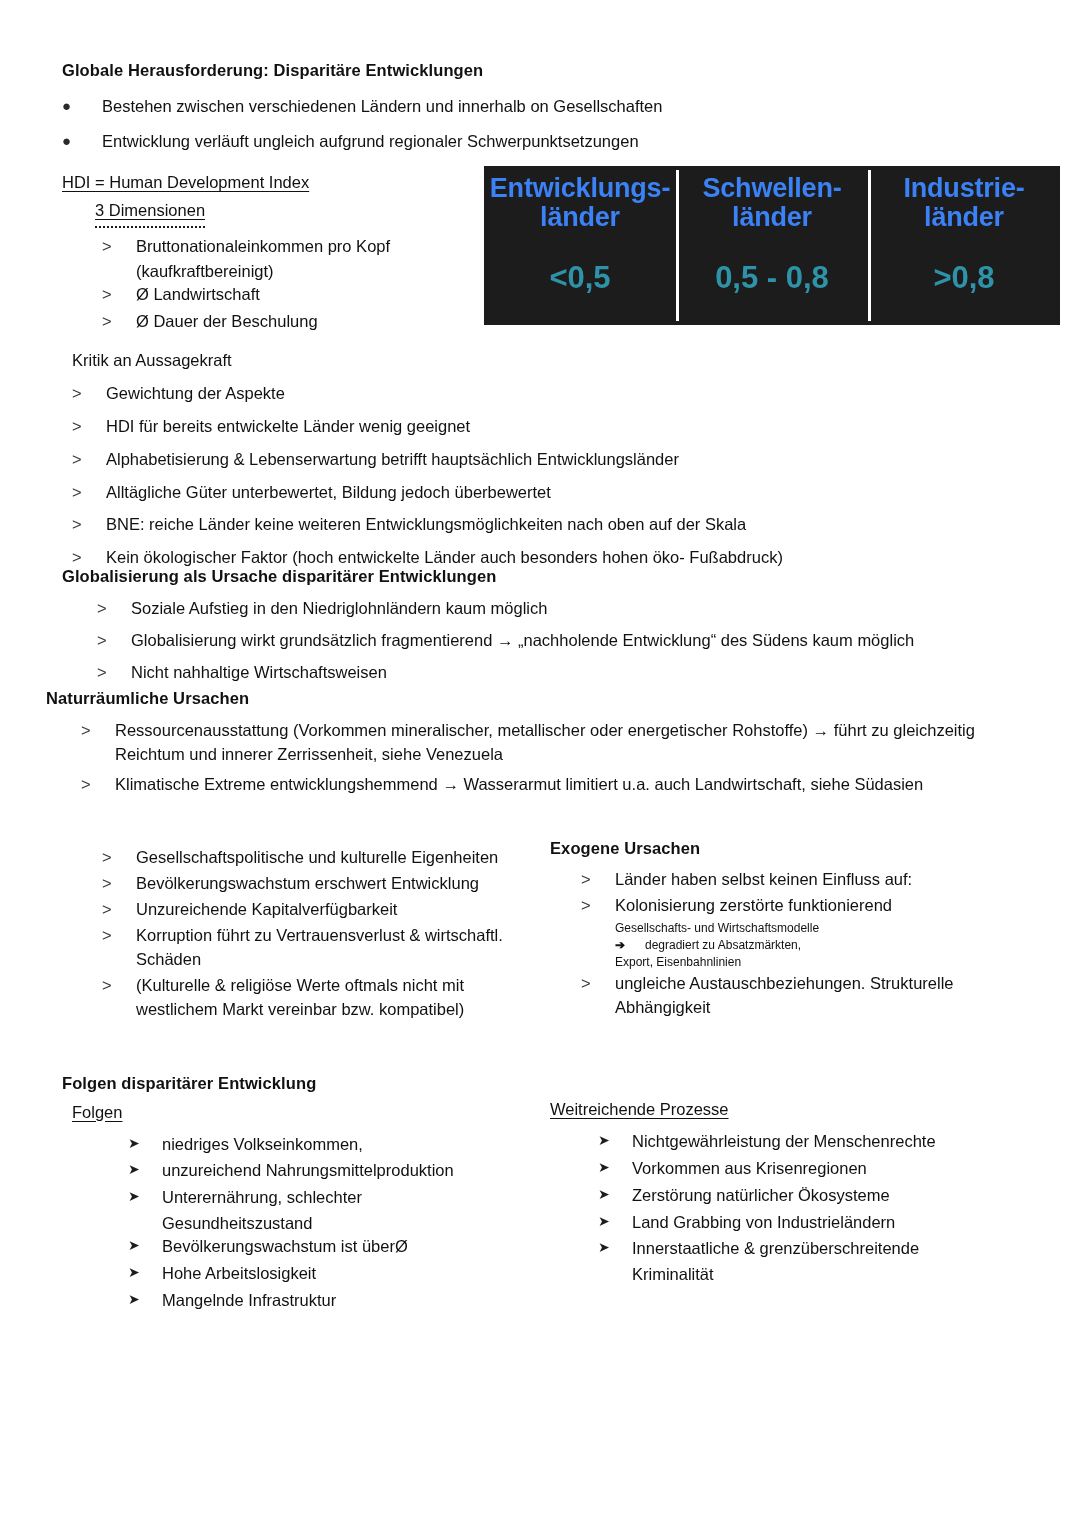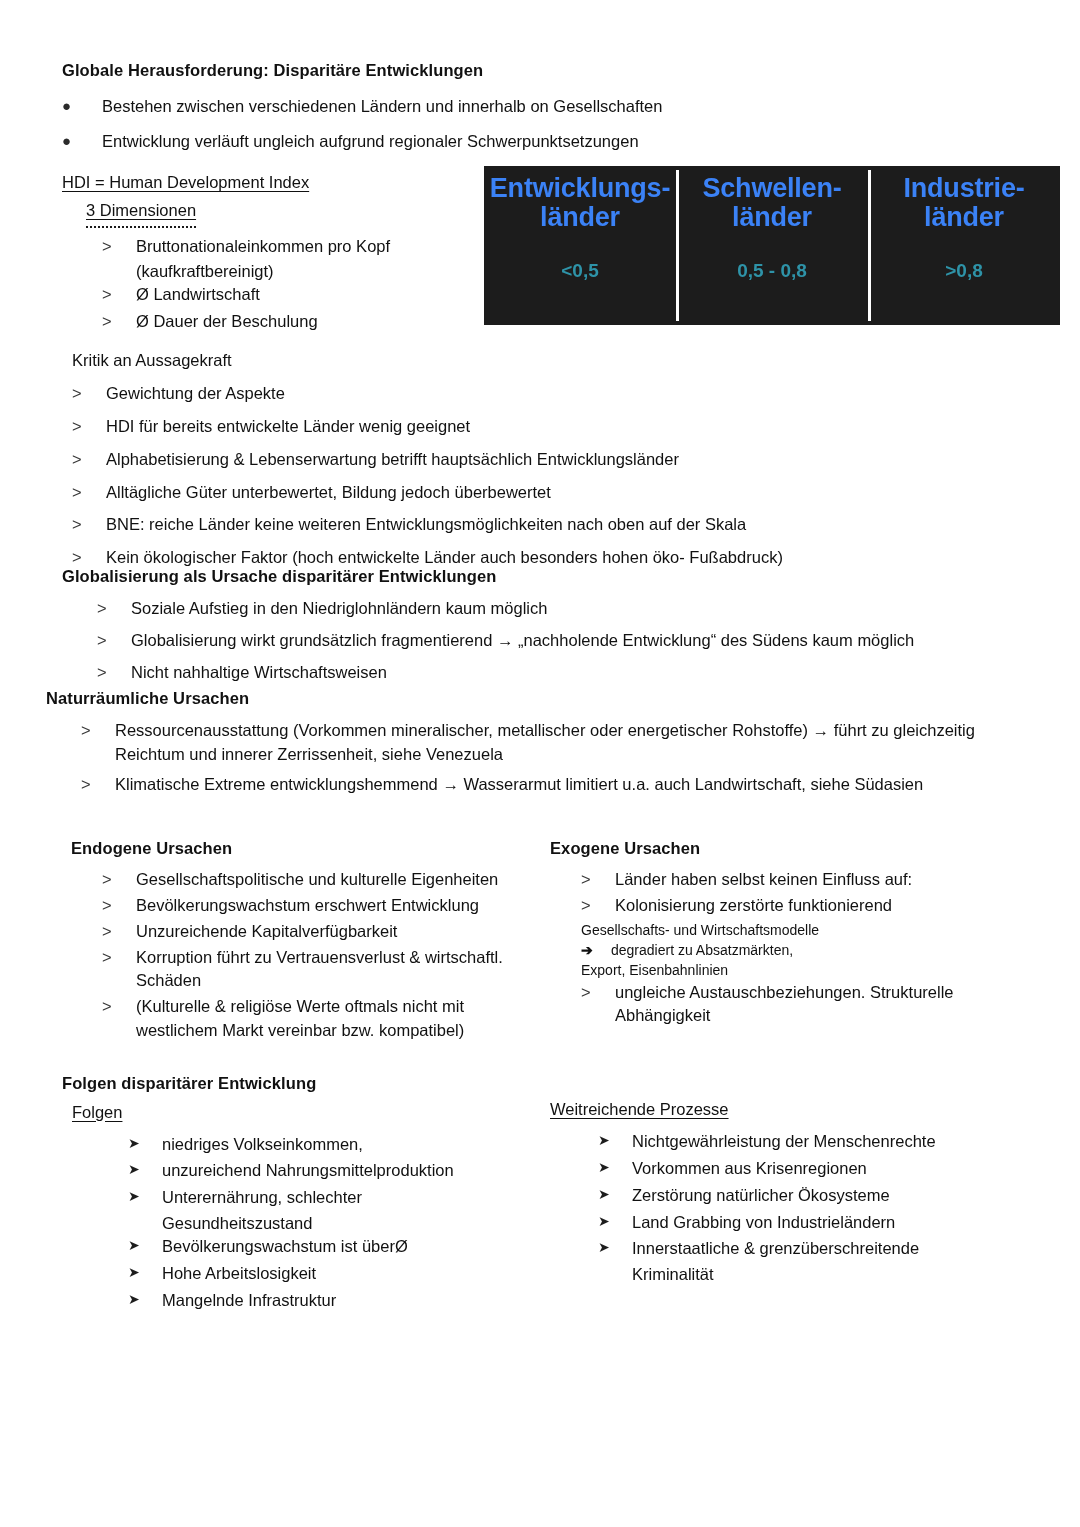--- a/index.html
+++ b/index.html
@@ -74,21 +74,21 @@
     color: #1d1d1d;
   }
 
   
   #title-block { position: absolute; left: 62px; top: 60px; width: 940px; }
   #title-block .b1 { margin-top: 13px; }
   #title-block .b2 { margin-top: 11px; }
 
   #hdi-block { position: absolute; left: 62px; top: 172px; width: 420px; }
   #hdi-block .dim {
-    margin-left: 24px;
+    margin-left: 33px;
     margin-top: 6px;
     position: relative;
     display: inline-block;
     text-decoration: underline;
     text-underline-offset: 3px;
     text-align: right;
   }
   #hdi-block .dim::after {
     content: "";
     position: absolute;
@@ -133,21 +133,21 @@
     color: #3b82f6;
     font-weight: bold;
     font-size: 27px;
     line-height: 1.06;
     text-align: center;
     letter-spacing: -0.2px;
   }
   #hdi-table .cell-value {
     color: #2e93a8;
     font-weight: bold;
-    font-size: 19px;
+    font-size: 31px;
     margin-top: 29px;
     text-align: center;
   }
 
   
   #kritik { position: absolute; left: 72px; top: 350px; width: 960px; }
   #kritik .head { margin-bottom: 10px; }
   #kritik .row { margin-bottom: 9px; }
   #kritik .gt .marker { width: 34px; }
 
@@ -167,21 +167,22 @@
     left: 62px;
     top: 838px;
     width: 980px;
     display: flex;
   }
   #ursachen-cols .col-left { width: 470px; padding-left: 9px; box-sizing: border-box; }
   #ursachen-cols .col-right { width: 490px; padding-left: 18px; box-sizing: border-box; }
   #ursachen-cols .list { margin-top: 8px; margin-left: 31px; }
   #ursachen-cols .row { margin-bottom: 2px; }
   #ursachen-cols .sub {
-    font-size: 14px;
+    margin-left: 34px;
+    font-size: 12px;
     line-height: 1.45;
   }
   #ursachen-cols .sub.indent-arrow { display: flex; }
   #ursachen-cols .sub.indent-arrow .ar {
     width: 30px;
     font-weight: bold;
     flex: 0 0 auto;
   }
 
   
@@ -321,21 +322,20 @@
       <div class="row gt">
         <span class="marker">&gt;</span>
         <span class="txt">Klimatische Extreme entwicklungshemmend → Wasserarmut limitiert u.a. auch Landwirtschaft, siehe Südasien</span>
       </div>
     </div>
   </div>
 
   <div id="ursachen-cols">
 
     <div class="col-left">
-      <div class="h-bold">Endogene Ursachen</div>
       <div class="list">
         <div class="row gt">
           <span class="marker">&gt;</span>
           <span class="txt">Gesellschaftspolitische und kulturelle Eigenheiten</span>
         </div>
         <div class="row gt">
           <span class="marker">&gt;</span>
           <span class="txt">Bevölkerungswachstum erschwert Entwicklung</span>
         </div>
         <div class="row gt">

